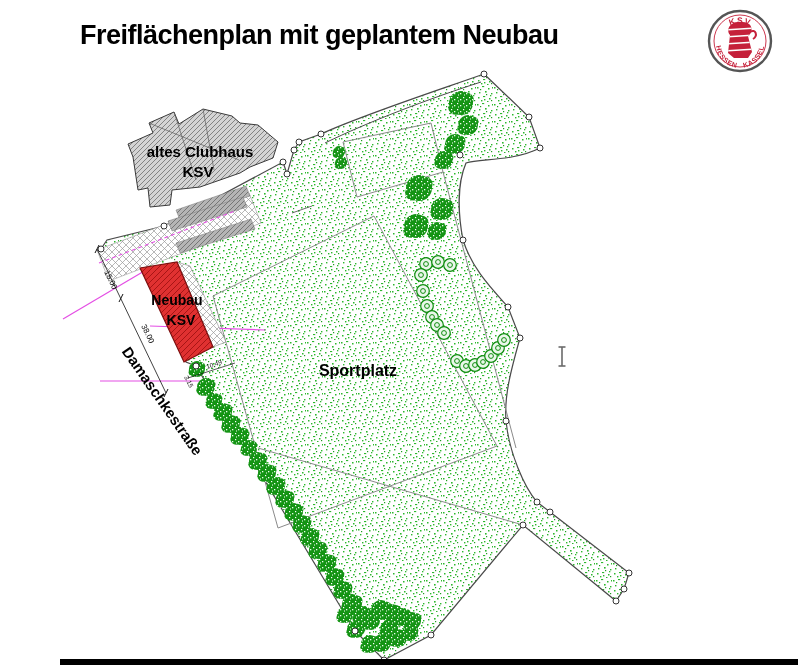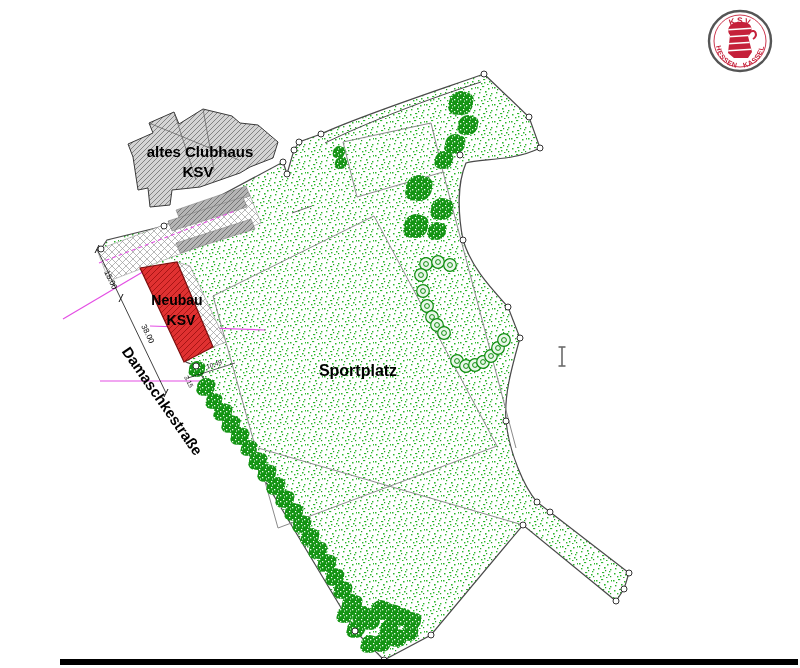--- a/index.html
+++ b/index.html
@@ -11,20 +11,21 @@
   #logo-svg{position:absolute;left:704px;top:6px;}
   #bottom-bar{position:absolute;left:60px;top:659px;width:738px;height:6px;background:#000;}
   text.lbl{fill:#000;font-family:"Liberation Sans",sans-serif;font-weight:700;}
   text.dim{fill:#111;font-family:"Liberation Sans",sans-serif;}
   .logo-txt{fill:#c5203a;font-family:"Liberation Sans",sans-serif;font-weight:700;}
 </style>
 </head>
 <body>
 
 <div id="page">
+  <div id="title">Freiflächenplan mit geplantem Neubau</div>
 
   <svg id="plan-svg" width="800" height="668">
     <defs>
       <pattern id="stippleP" width="17" height="17" patternUnits="userSpaceOnUse">
         <rect width="17" height="17" fill="#ffffff"></rect>
         <g fill="#2eb82e">
           <rect x="1" y="2" width="1.5" height="1.5"></rect>
             <rect x="6" y="1" width="2.2" height="1.1"></rect>
           <rect x="12" y="3" width="1.5" height="1.5"></rect>
             <rect x="3" y="7" width="1.4" height="1.4"></rect>

